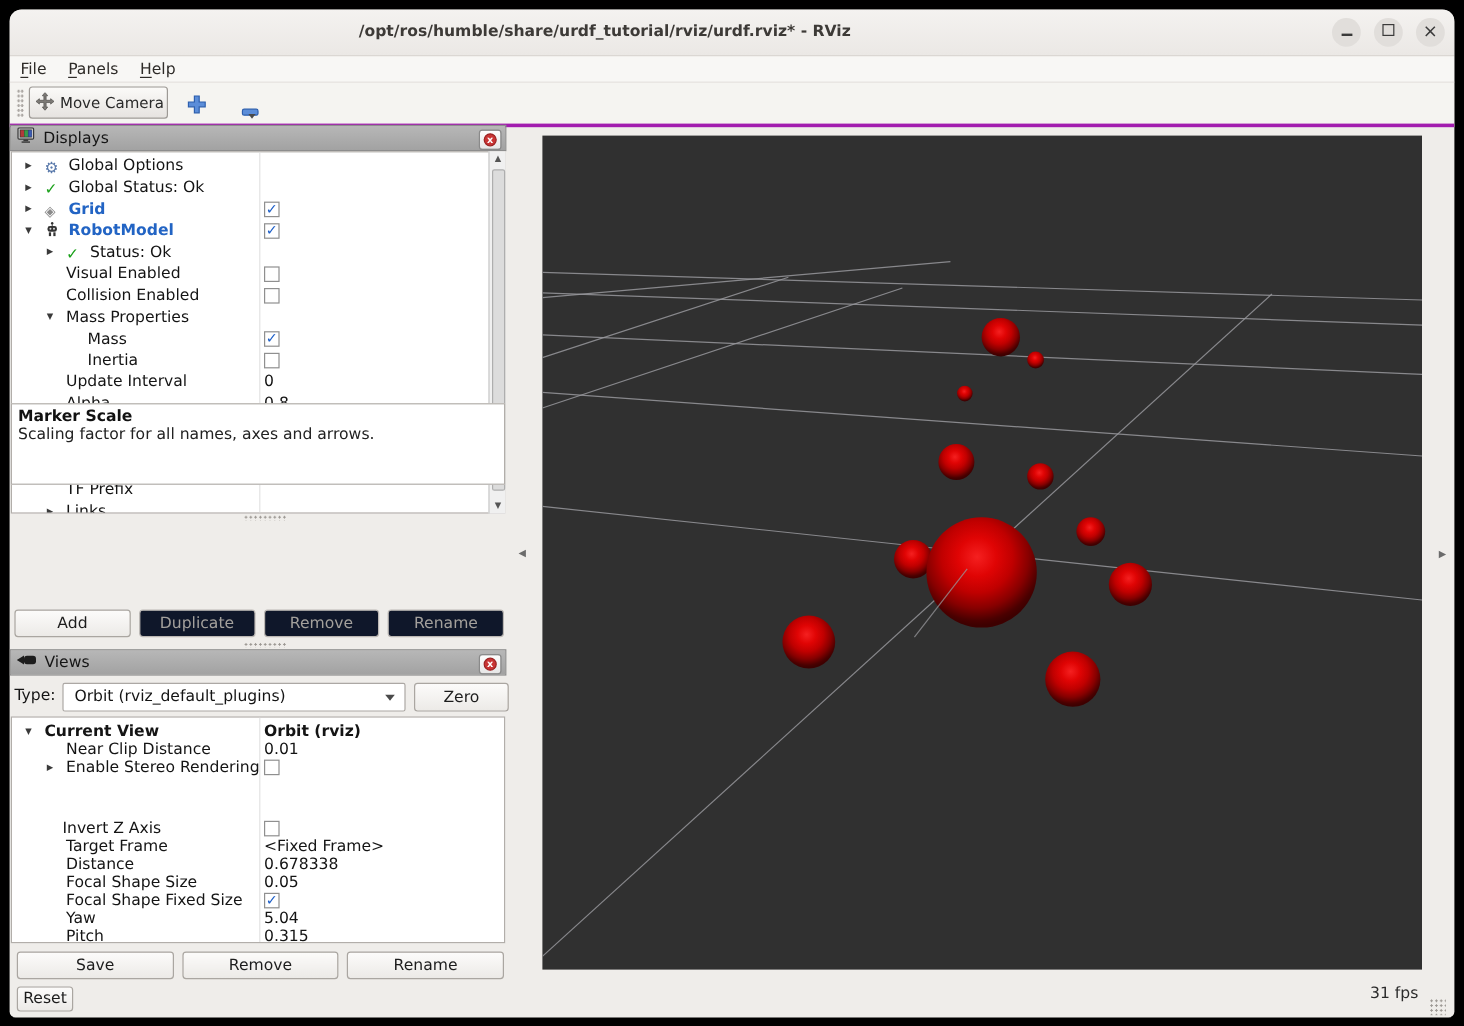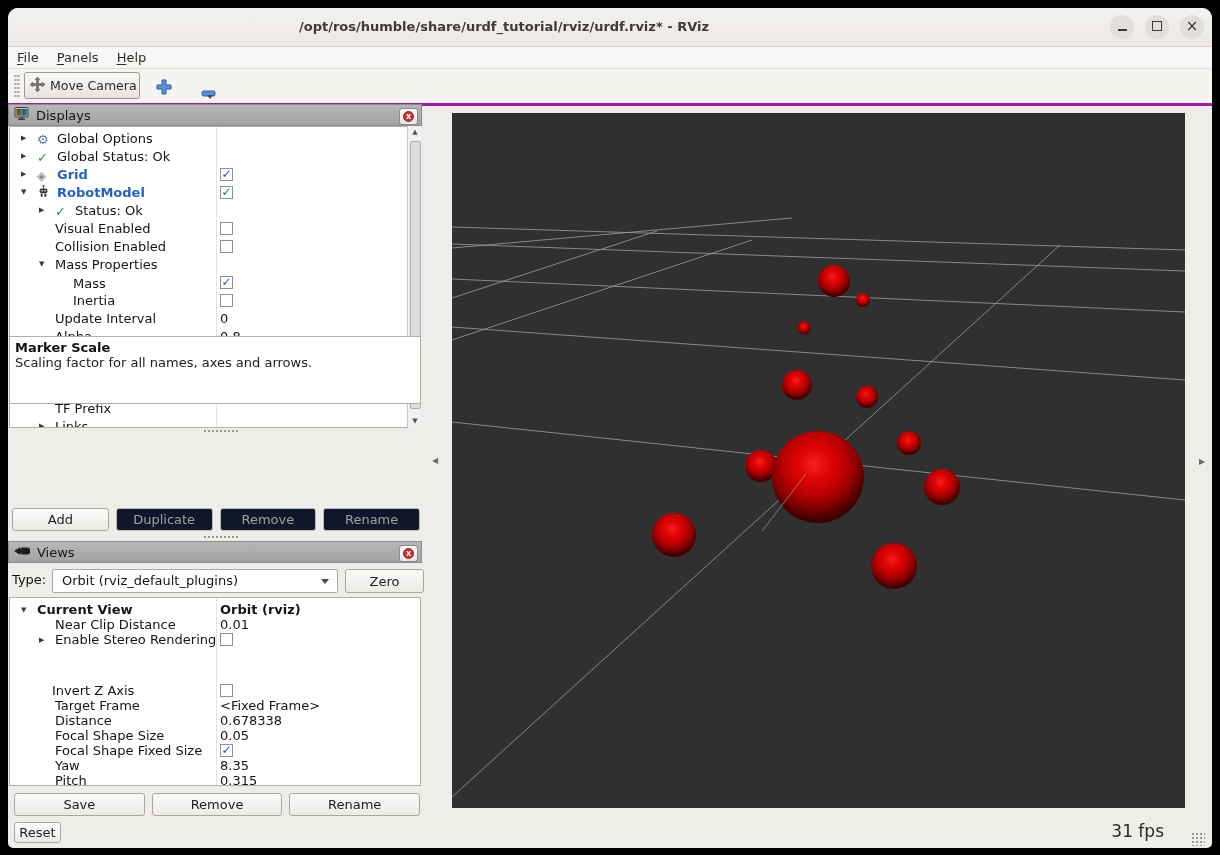--- a/index.html
+++ b/index.html
@@ -72,21 +72,21 @@
   .btn.disabled{color:#a3a09c;background:#0f172a;border-color:#bcb8b4;text-align:center;}
   .dots{background-image:radial-gradient(circle,#9b9792 0.9px,transparent 1.1px);background-size:4px 4px;}
   
   #type-combo{left:40px;top:0px;width:286px;height:24px;background:#fff;border:1px solid #aca8a4;border-radius:2px;
     box-sizing:border-box;font-size:13px;color:#141414;line-height:22px;padding-left:9px;}
   #type-combo .carr{position:absolute;right:8px;top:9px;width:0;height:0;border-left:4px solid transparent;
     border-right:4px solid transparent;border-top:5px solid #4a4a4a;}
   
   #viewport{left:444px;top:105px;width:733px;height:695px;background:var(--viewport-bg,#303030);overflow:hidden;}
   .split-arrow{font-size:8px;color:#6b6b6b;}
-  #fps-label{right:48px;top:813px;font-size:17px;color:#2b2b2b;}
+  #fps-label{right:30px;top:813px;font-size:13px;color:#2b2b2b;}
   #resize-grip{right:7px;top:824px;width:14px;height:14px;}
 </style>
 </head>
 <body>
 
 <div id="window" class="abs">
 
   <div id="titlebar" class="abs">
     <div id="window-title" class="abs">/opt/ros/humble/share/urdf_tutorial/rviz/urdf.rviz* - RViz</div>
     <div class="winbtn abs" style="left:1102px;"><span class="dash"></span></div>
@@ -303,21 +303,21 @@
         <span class="tval">0.05</span>
       </div>
       <div class="trow" style="height: 15px; padding-left: 29px;">
         <span class="arrow-slot"></span>
         <span class="tlabel">Focal Shape Fixed Size</span>
         <span class="cb" style="top: 1px;">✓</span>
       </div>
       <div class="trow" style="height: 15px; padding-left: 29px;">
         <span class="arrow-slot"></span>
         <span class="tlabel">Yaw</span>
-        <span class="tval">8.35</span>
+        <span class="tval">5.04</span>
       </div>
       <div class="trow" style="height: 15px; padding-left: 29px;">
         <span class="arrow-slot"></span>
         <span class="tlabel">Pitch</span>
         <span class="tval">0.315</span>
       </div>
       <div class="trow" style="height: 15px; padding-left: 29px;">
         <span class="arrow-slot">▶</span>
         <span class="tlabel">Focal Point</span>
         <span class="tval">0; 0; 0</span>

